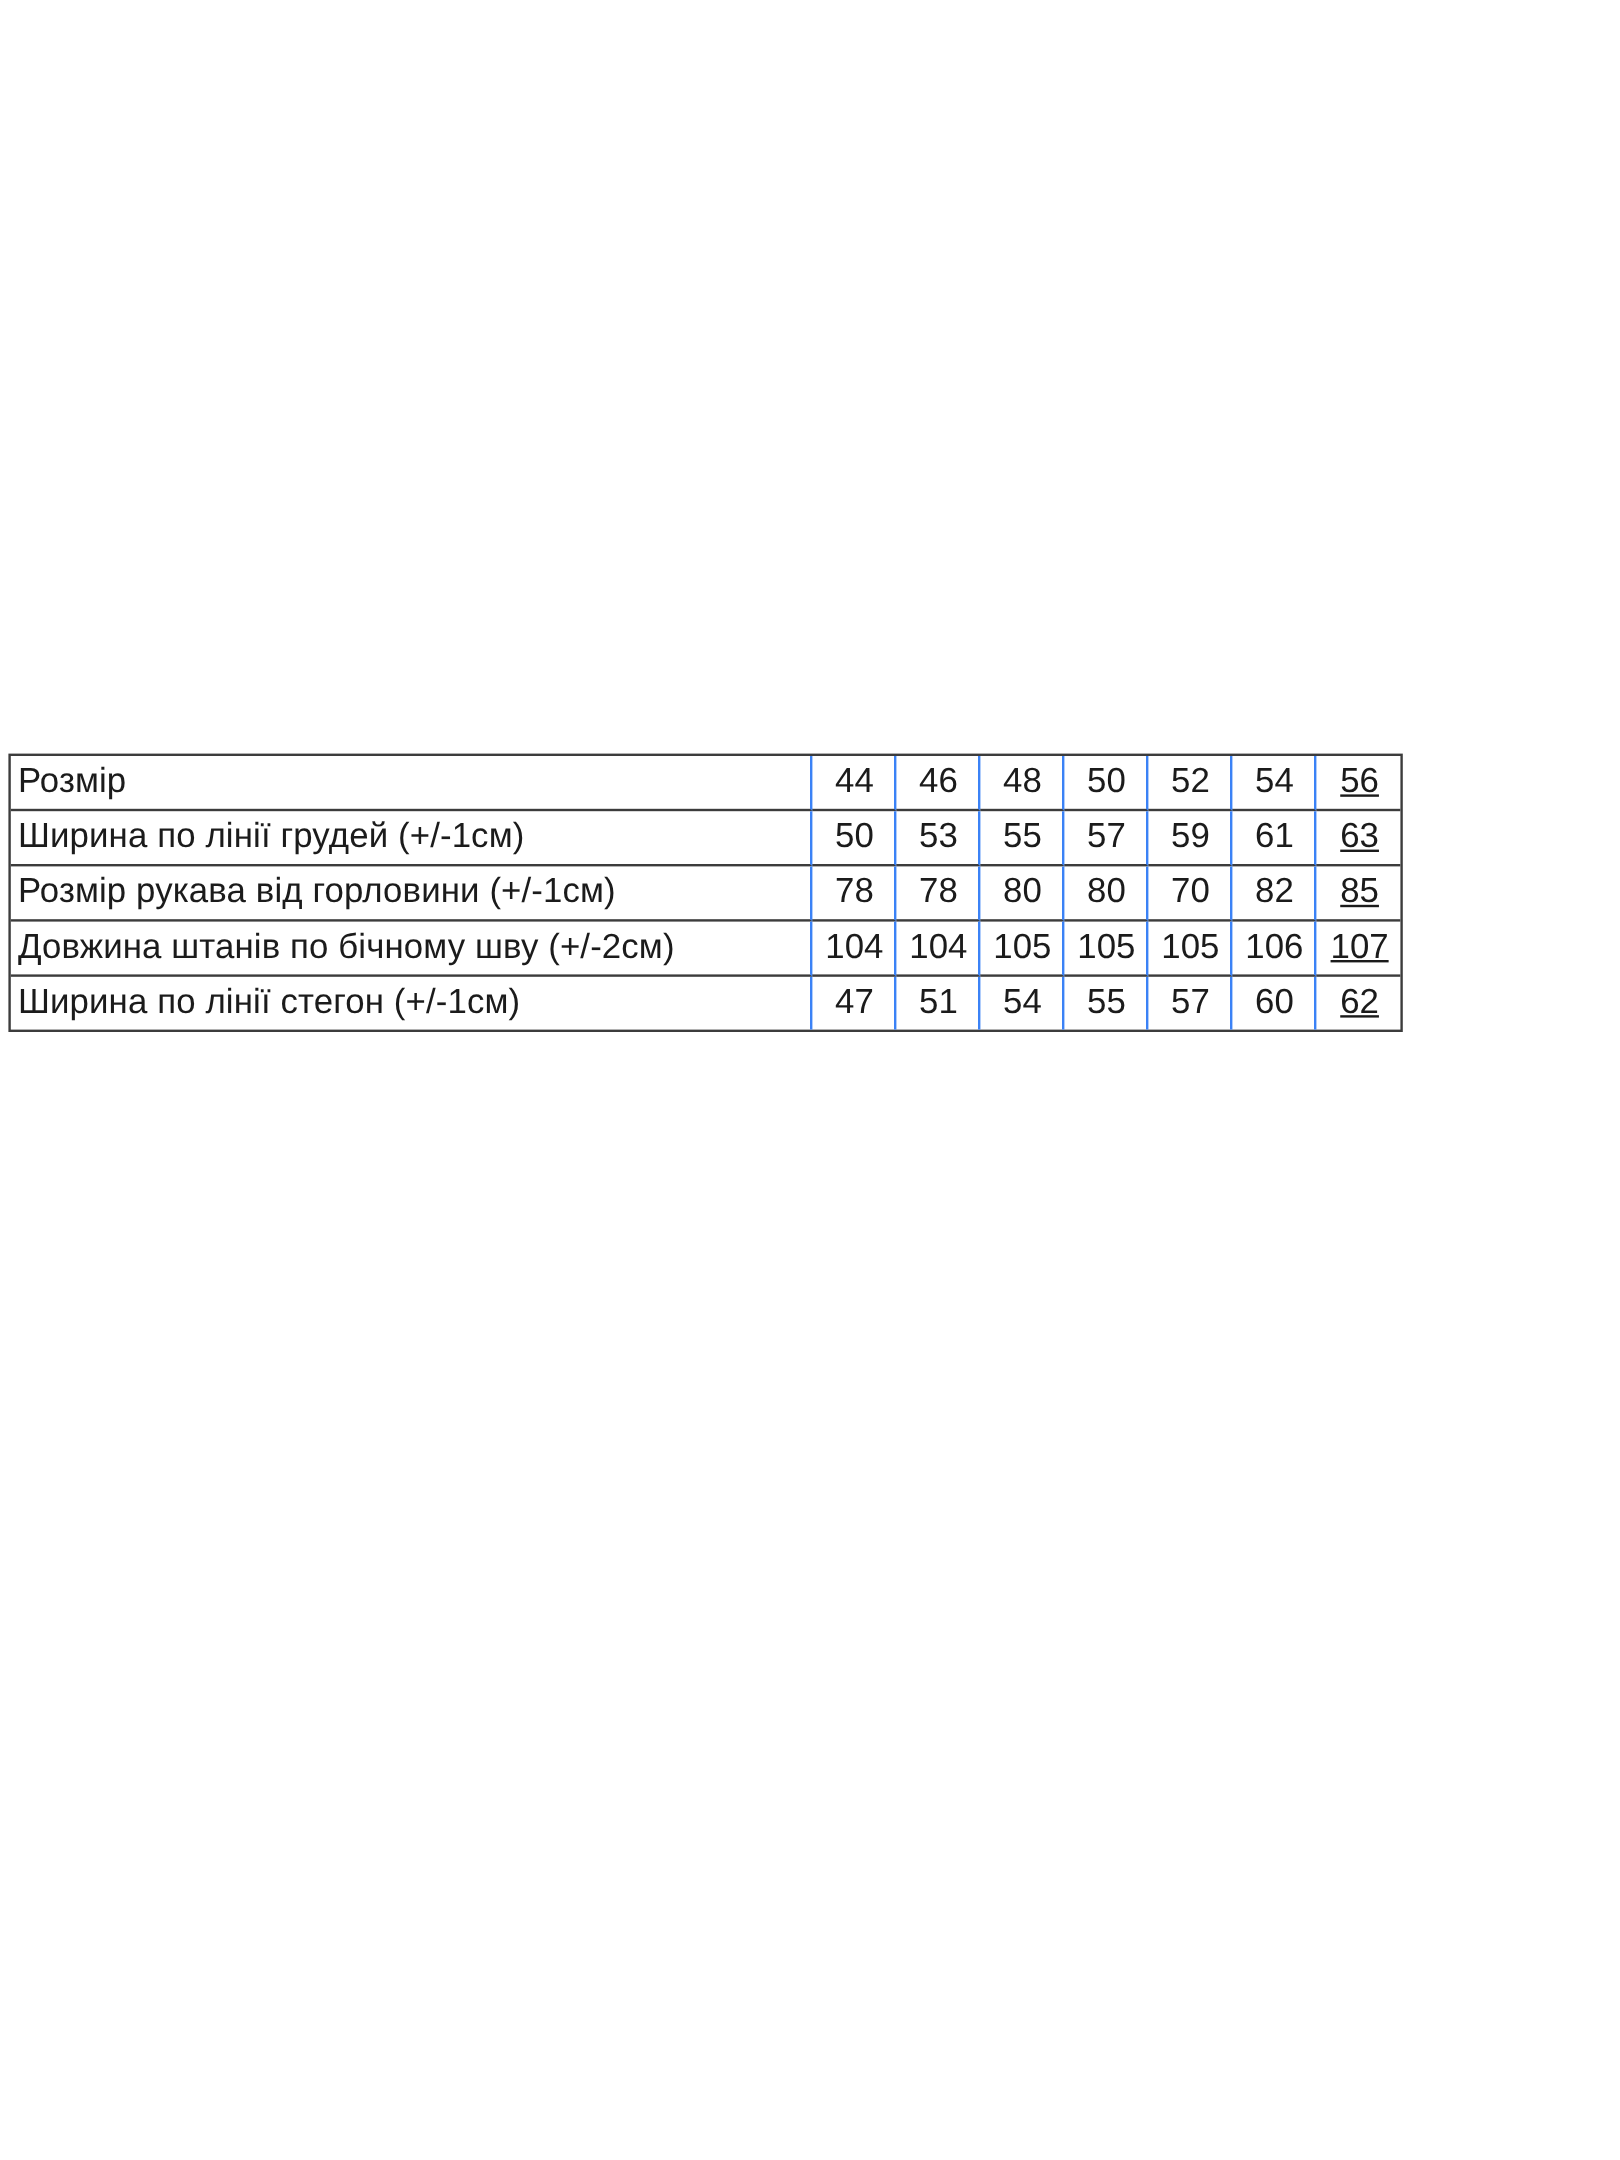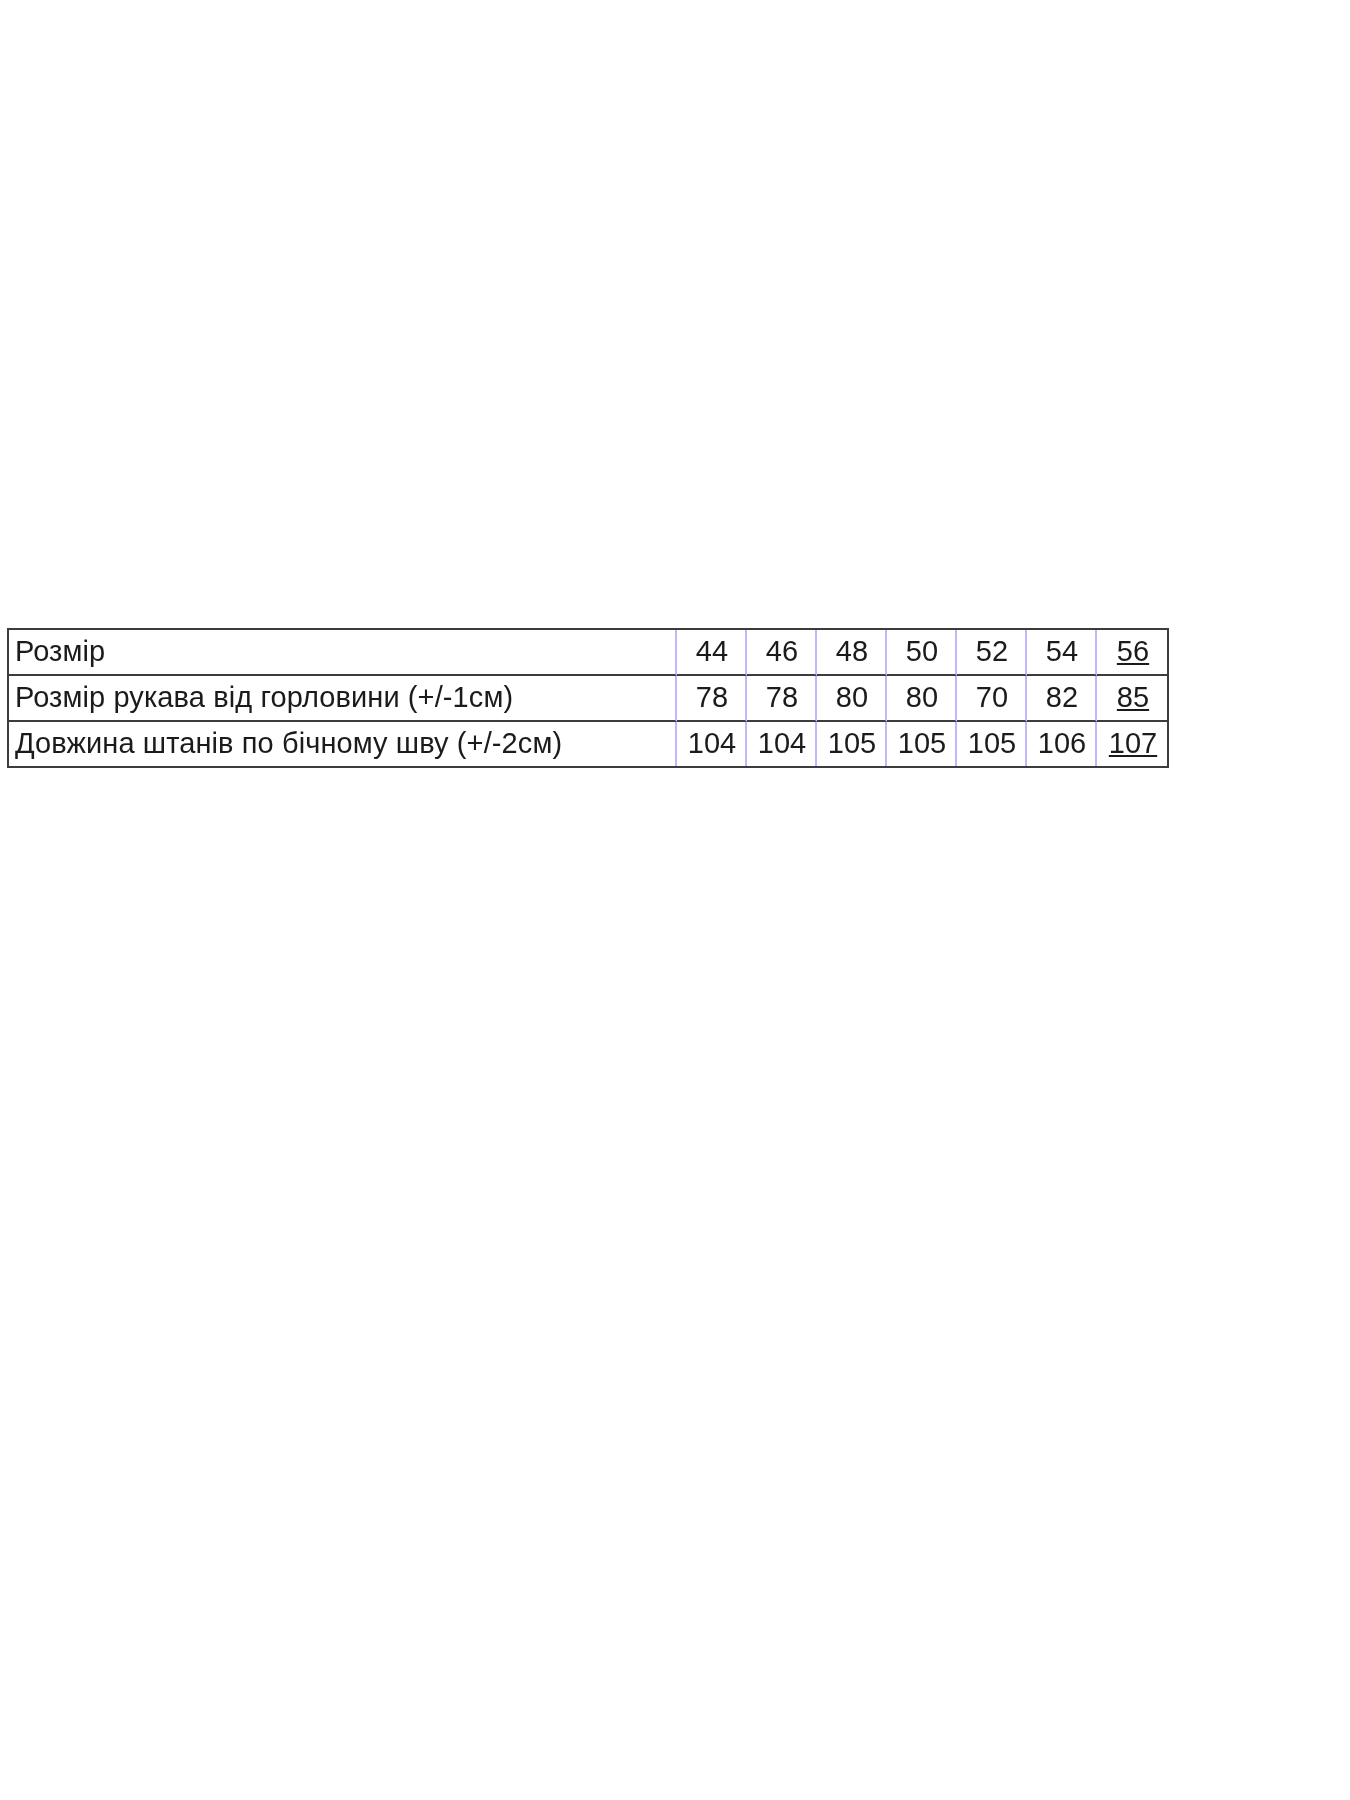--- a/index.html
+++ b/index.html
@@ -31,21 +31,21 @@
   }
   table.size-table {
     border-collapse: separate;
     border-spacing: 0;
     width: 1160px;
     table-layout: fixed;
     background: #ffffff;
     border: 2px solid #3c3c3c;
   }
   table.size-table td {
-    border-right: 2px solid #c4b5fd;
+    border-right: 2px solid #3b82f6;
     border-bottom: 2px solid #3c3c3c;
     font-size: 29px;
     line-height: 1.0;
     padding: 7px 4px 8px 6px;
     vertical-align: middle;
     white-space: nowrap;
     color: #1b1b1b;
     height: 36px;
     box-sizing: border-box;
   }
@@ -80,20 +80,30 @@
           <td class="val-cell">44</td>
           <td class="val-cell">46</td>
           <td class="val-cell">48</td>
           <td class="val-cell">50</td>
           <td class="val-cell">52</td>
           <td class="val-cell">54</td>
           <td class="val-cell">56</td>
         </tr>
 
 
+        <tr>
+          <td class="label-cell">Ширина по лінії грудей (+/-1см)</td>
+          <td class="val-cell">50</td>
+          <td class="val-cell">53</td>
+          <td class="val-cell">55</td>
+          <td class="val-cell">57</td>
+          <td class="val-cell">59</td>
+          <td class="val-cell">61</td>
+          <td class="val-cell">63</td>
+        </tr>
 
         <tr>
           <td class="label-cell">Розмір рукава від горловини (+/-1см)</td>
           <td class="val-cell">78</td>
           <td class="val-cell">78</td>
           <td class="val-cell">80</td>
           <td class="val-cell">80</td>
           <td class="val-cell">70</td>
           <td class="val-cell">82</td>
           <td class="val-cell">85</td>
@@ -103,17 +113,27 @@
           <td class="label-cell">Довжина штанів по бічному шву (+/-2см)</td>
           <td class="val-cell">104</td>
           <td class="val-cell">104</td>
           <td class="val-cell">105</td>
           <td class="val-cell">105</td>
           <td class="val-cell">105</td>
           <td class="val-cell">106</td>
           <td class="val-cell">107</td>
         </tr>
 
+        <tr>
+          <td class="label-cell">Ширина по лінії стегон (+/-1см)</td>
+          <td class="val-cell">47</td>
+          <td class="val-cell">51</td>
+          <td class="val-cell">54</td>
+          <td class="val-cell">55</td>
+          <td class="val-cell">57</td>
+          <td class="val-cell">60</td>
+          <td class="val-cell">62</td>
+        </tr>
 
       </tbody>
     </table>
   </div>
 </div>
 
 </body></html>

